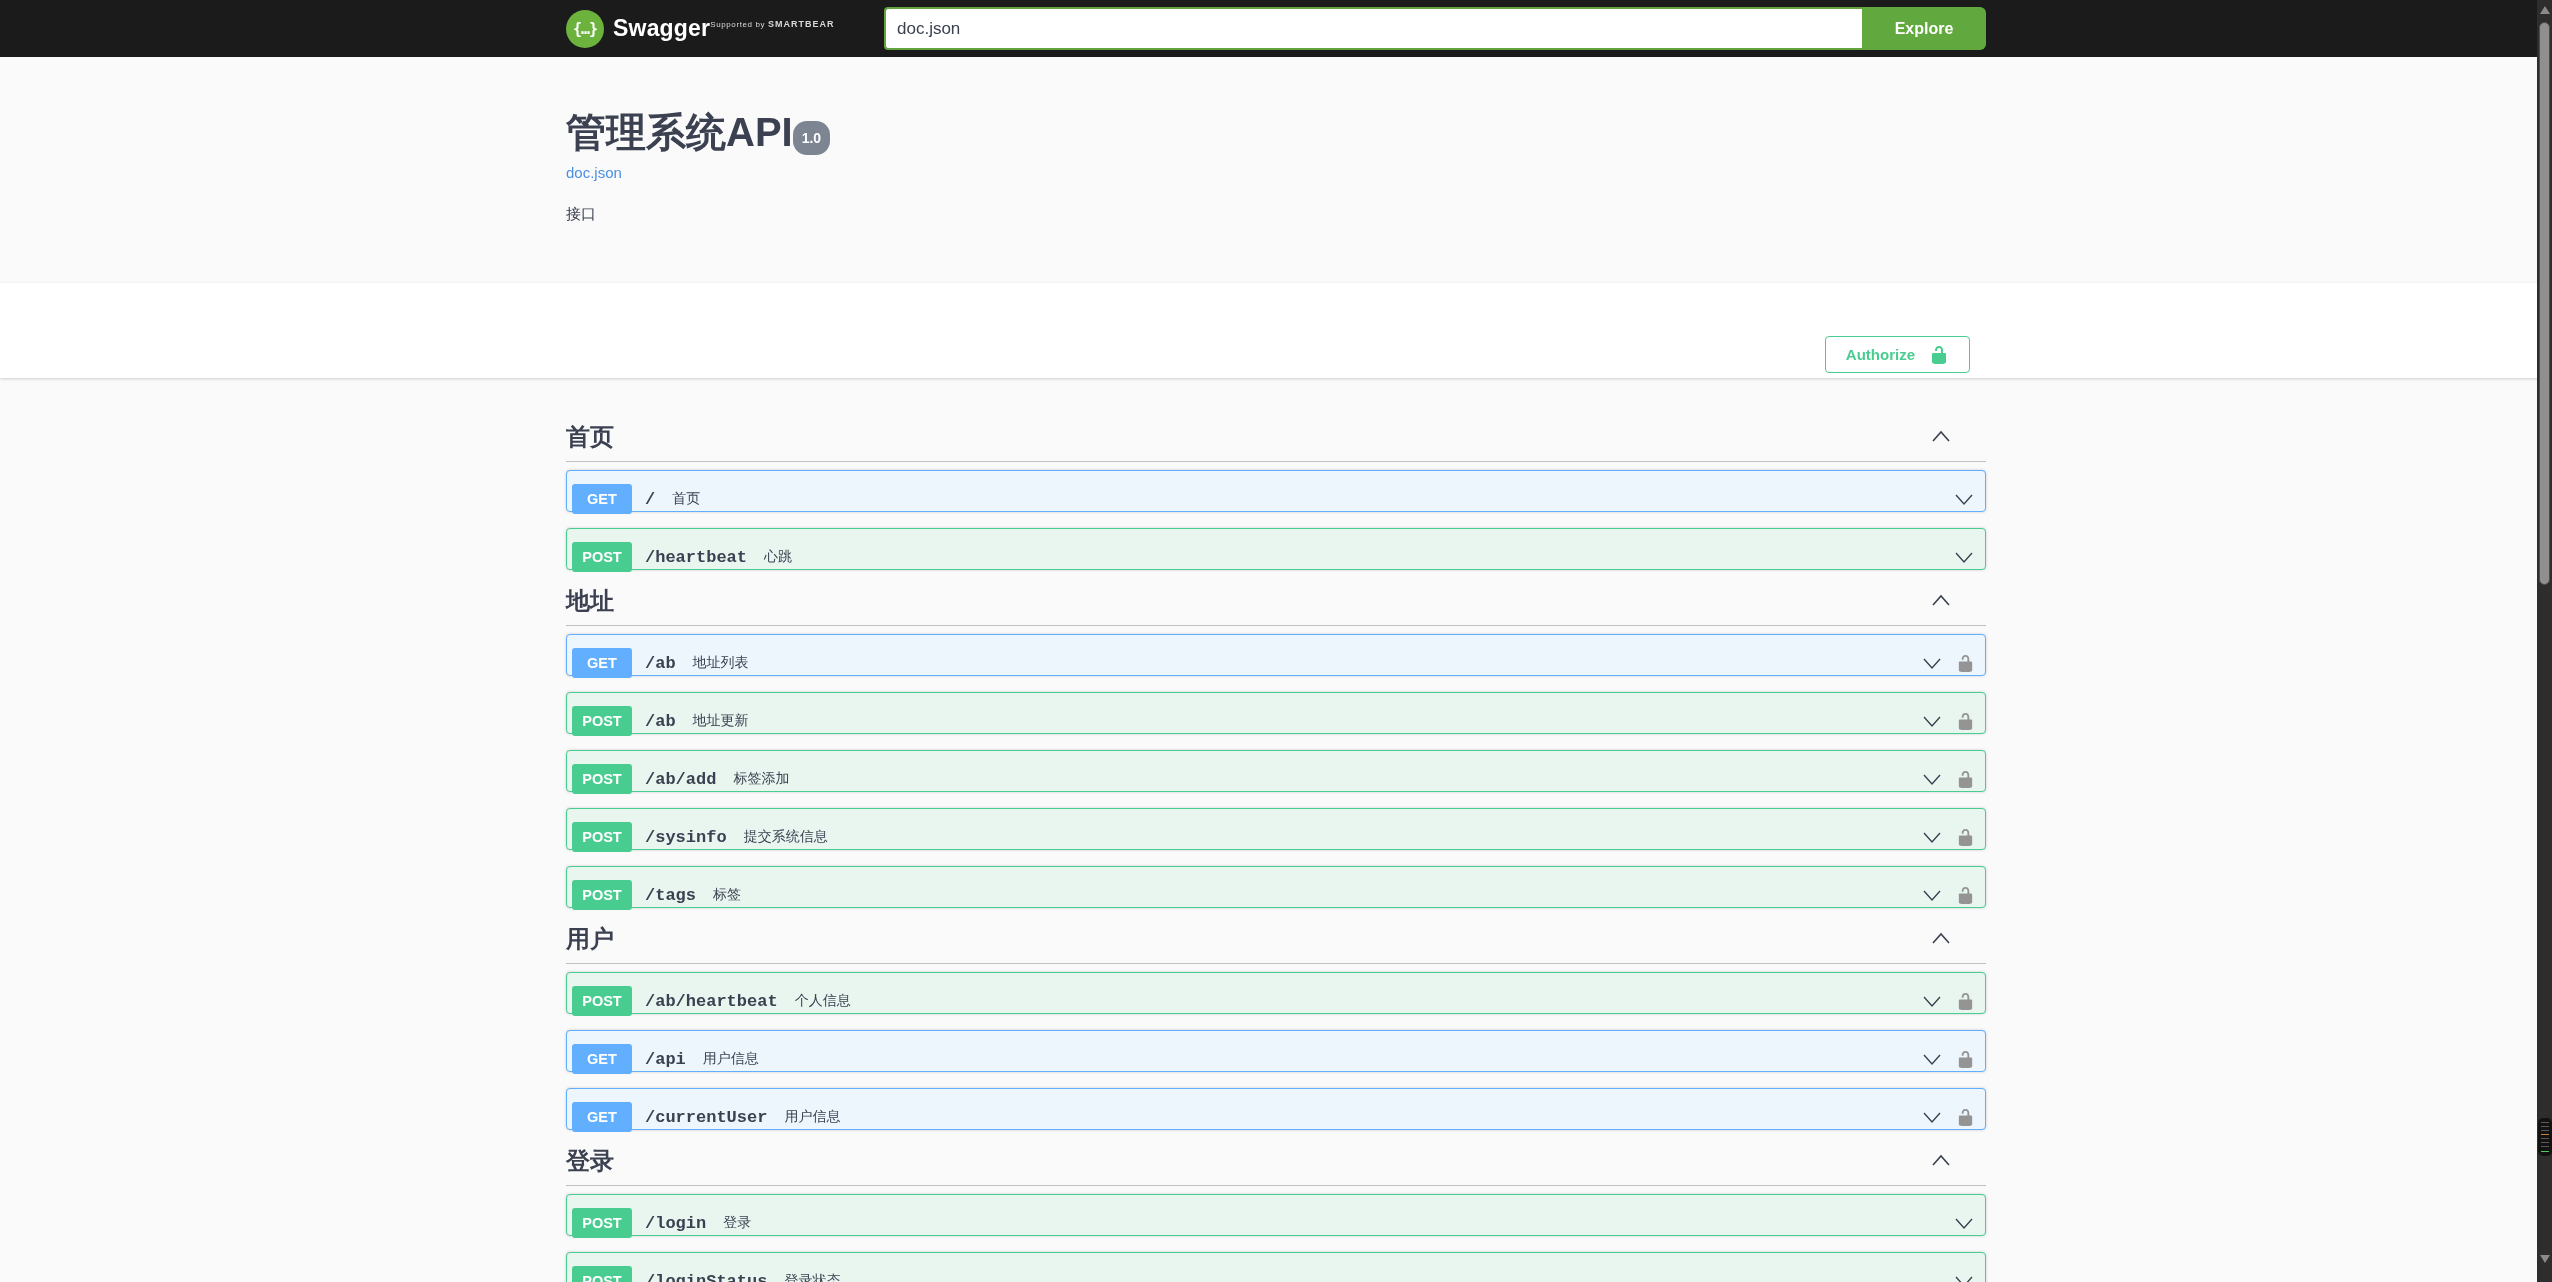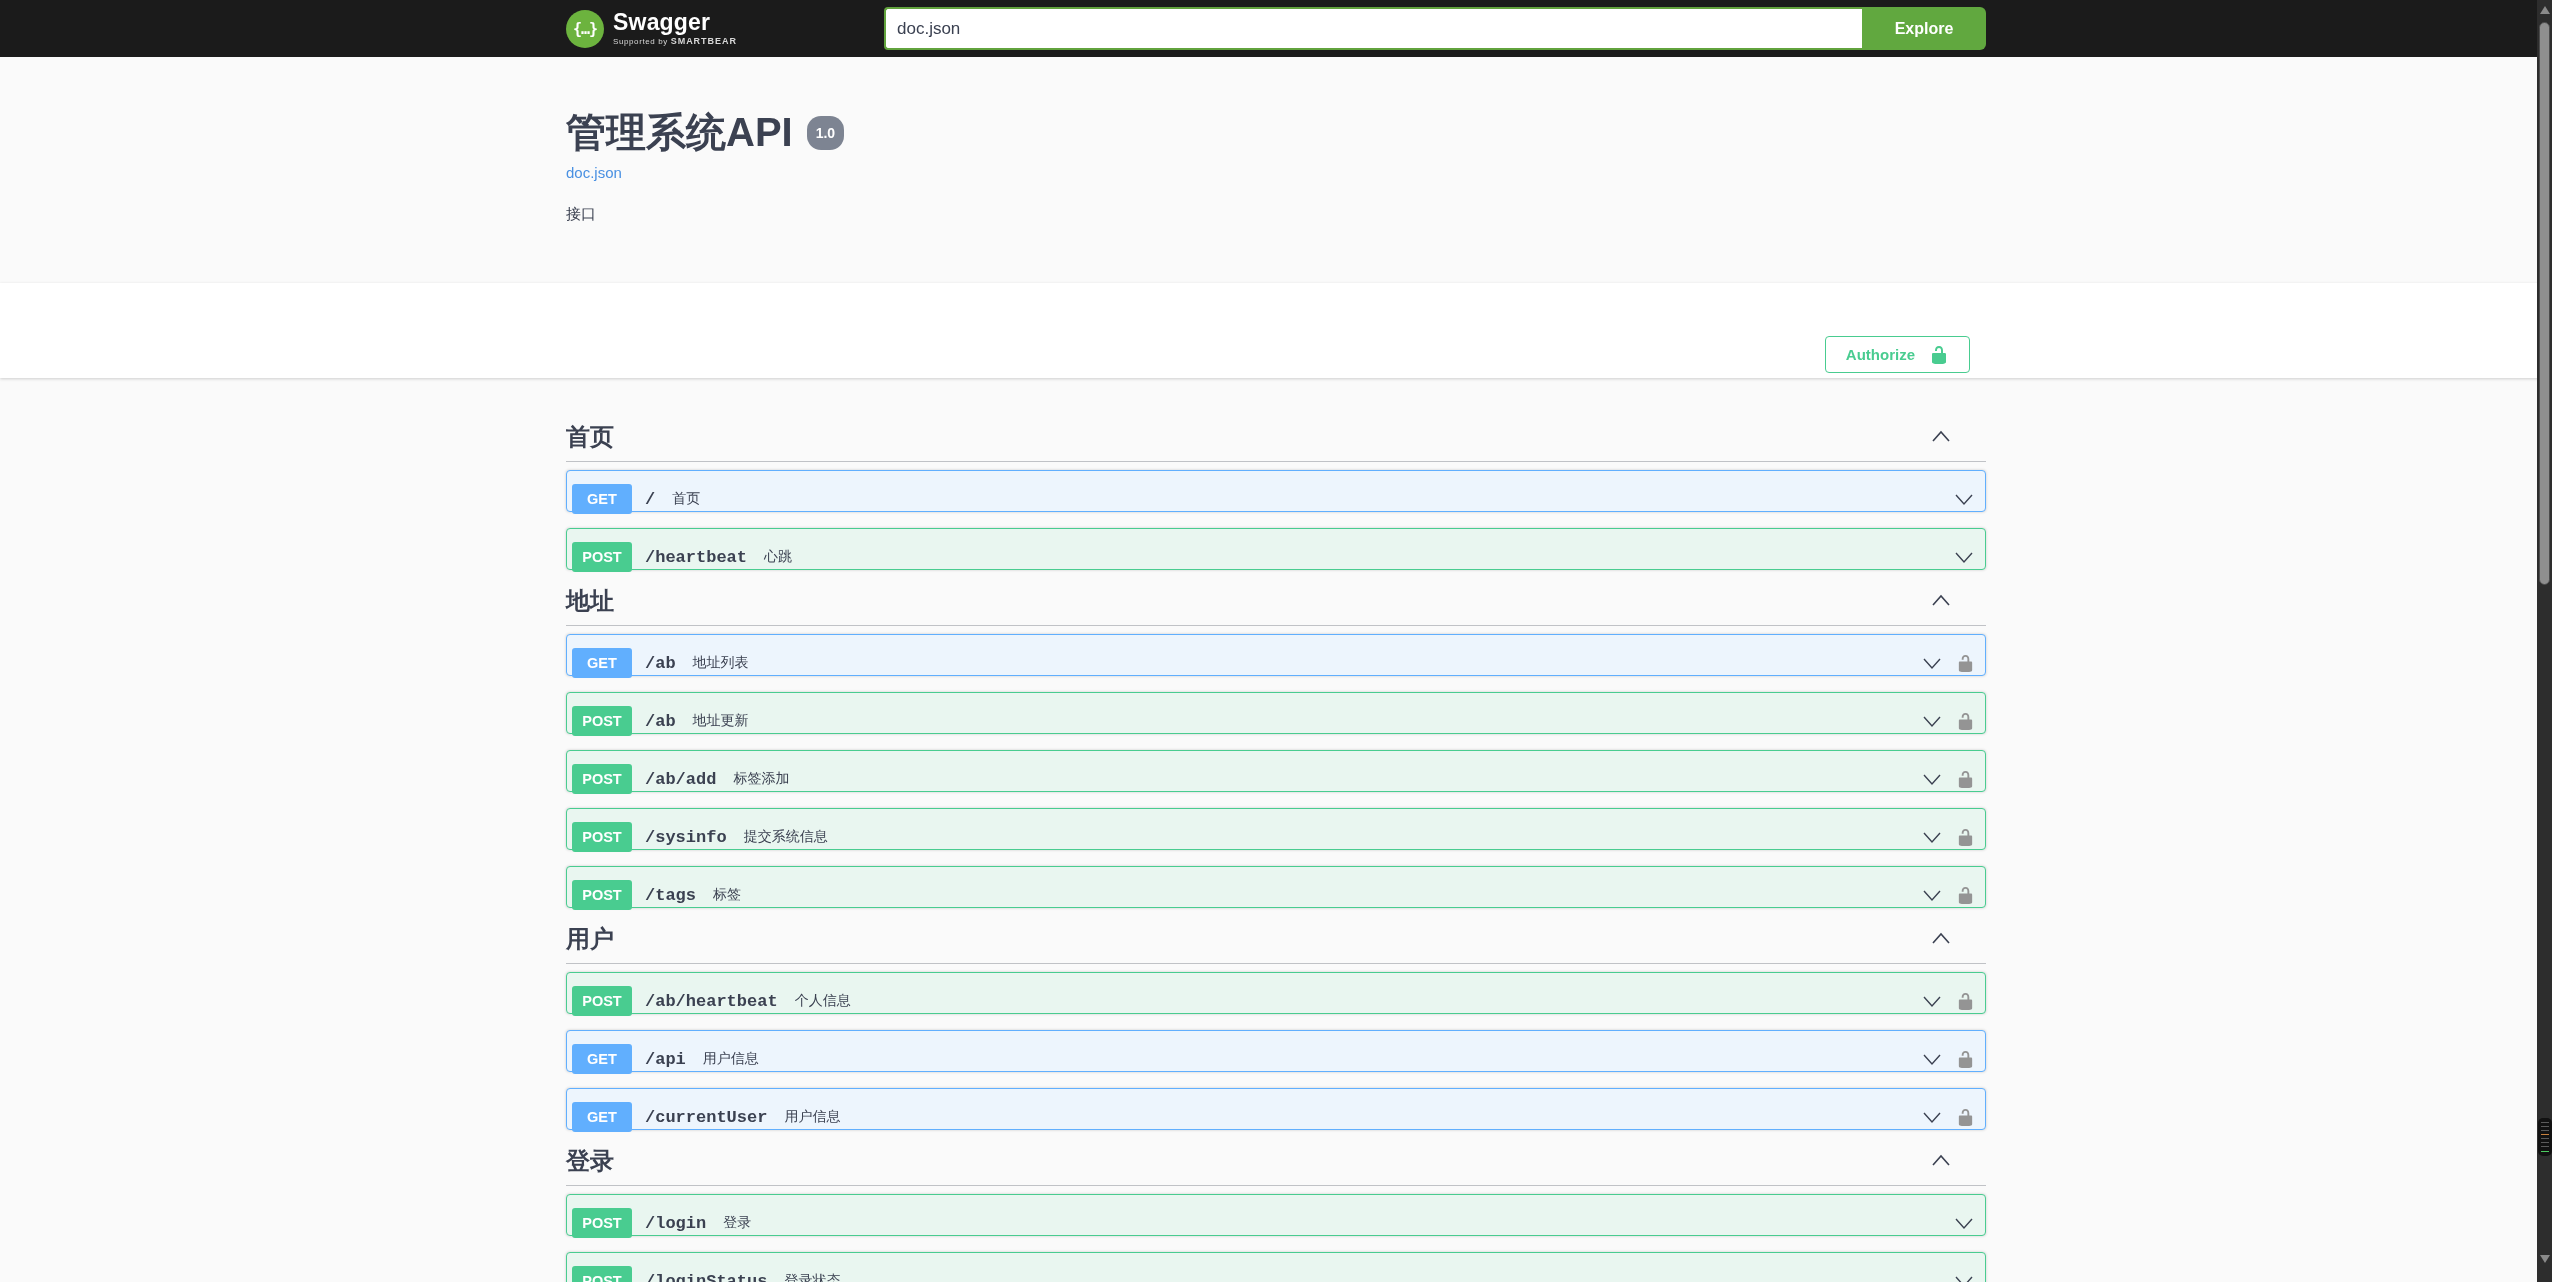--- a/index.html
+++ b/index.html
@@ -10,35 +10,35 @@
     font-family:"Liberation Sans", sans-serif;
     color:#3b4151;
   }
   
   .topbar { background:#1b1b1b; height:57px; display:flex; align-items:center; }
   .topbar-inner { width:1420px; margin:0 auto; display:flex; align-items:center; justify-content:space-between; }
   .logo-group { display:flex; align-items:center; gap:9px; }
   .logo-circle { width:38px; height:38px; border-radius:50%; background:#6cb33e; color:#fff;
     display:flex; align-items:center; justify-content:center; font-size:15px; font-weight:bold;
     font-family:"DejaVu Sans Mono", monospace; letter-spacing:-1px; }
-  .brand-col { display:flex; flex-direction:column; line-height:1; }
+  .brand-col { display:flex; flex-direction:row; line-height:1;text-align:right; }
   .brand { color:#ffffff; font-size:23px; font-weight:bold; letter-spacing:.2px; }
   .brand-sub { color:#d8d8d8; font-size:8px; margin-top:3px; letter-spacing:.6px; }
   .brand-sub b { font-size:9px; letter-spacing:1px; }
   .search-form { display:flex; align-items:stretch; }
   .search-input { width:978px; height:43px; border:2px solid #62a33d; border-right:none;
     border-radius:4px 0 0 4px; font-size:17px; padding:0 11px; color:#3b4151; outline:none;
     font-family:"Liberation Sans", sans-serif; background:#fff; }
   .explore-btn { height:43px; width:124px; background:#61a83f; border:none; border-radius:0 6px 6px 0;
     color:#fff; font-weight:bold; font-size:16px; font-family:"Liberation Sans", sans-serif; cursor:pointer; }
   
   .info-section { background:#fafafa; height:226px; }
   .container { width:1420px; margin:0 auto; }
   .info-inner { padding-top:52px; }
-  .api-title { font-size:40px; font-weight:bold; color:#3b4151; line-height:46px; display:flex; align-items:center; gap:14px; }
+  .api-title { font-size:40px; font-weight:bold; color:#3b4151; line-height:46px; display:flex; align-items:flex-end; }
   .version-badge { background:#7d8492; color:#fff; font-size:14px; font-weight:bold;
     border-radius:14px; padding:9px 9px; line-height:16px; margin-top:2px; }
   .base-url { font-family:"Liberation Mono", monospace; font-size:14px; font-weight:bold; color:#3b4151; margin-top:3px; }
   .spec-link { color:#4990e2; font-size:15px; margin-top:9px; cursor:pointer; width:fit-content; }
   .api-desc { font-size:15px; margin-top:24px; }
   
   .scheme-band { background:#ffffff; height:95px; box-shadow:0 1px 3px rgba(0,0,0,.18); }
   .scheme-inner { height:95px; display:flex; align-items:center; }
   .authorize-btn { margin-left:auto; margin-right:16px; display:flex; align-items:center; gap:14px;
     border:1px solid #49cc90; color:#49cc90; background:transparent; border-radius:4px;

